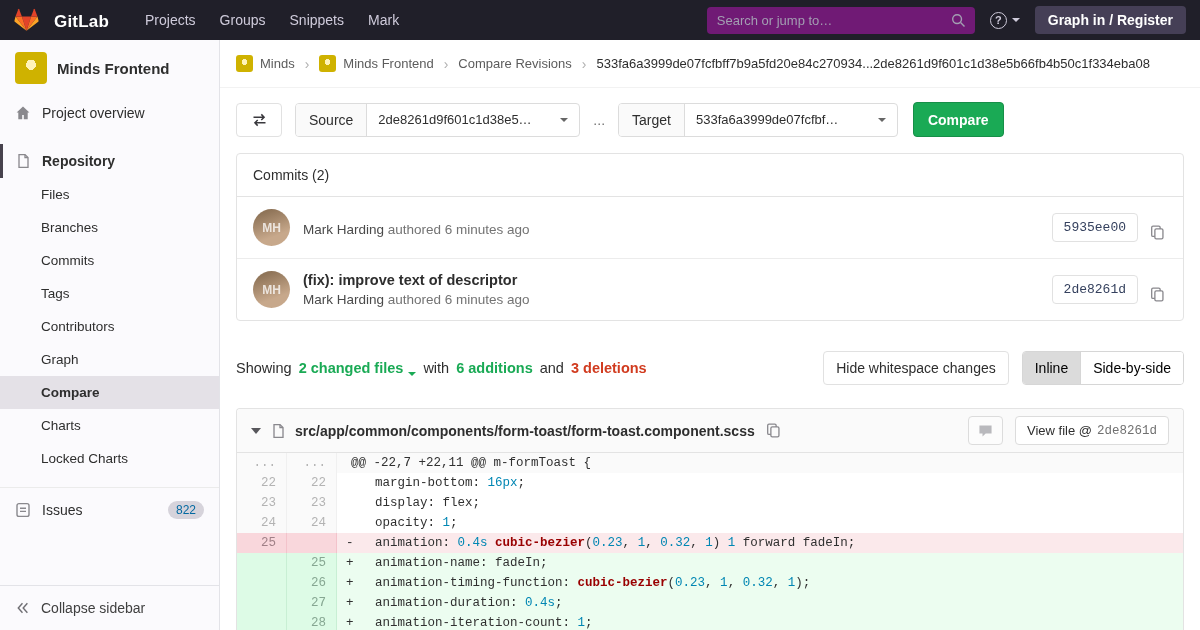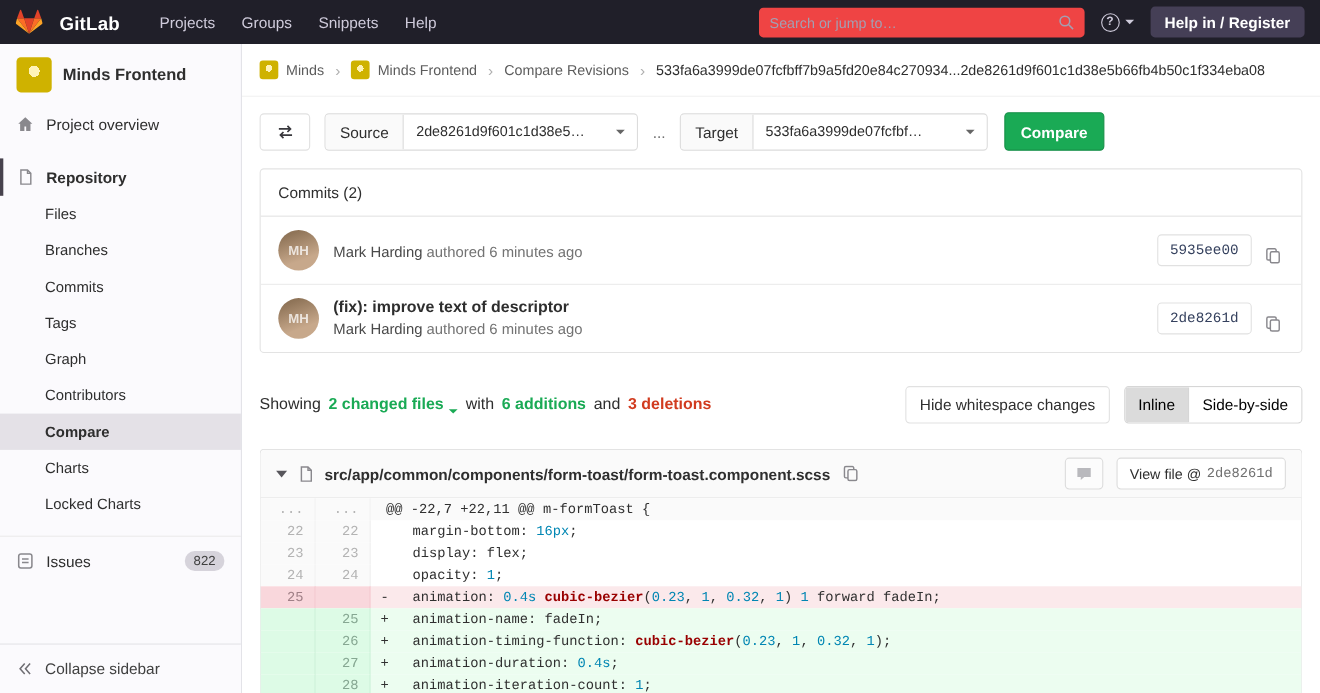--- a/index.html
+++ b/index.html
@@ -9,21 +9,21 @@
   button{font-family:inherit;cursor:pointer}
 
   
   .navbar{position:absolute;top:0;left:0;right:0;height:40px;background:#201f29;display:flex;align-items:center;justify-content:space-between;padding:0 14px;z-index:10}
   .nav-left{display:flex;align-items:center;height:100%}
   .logo{display:flex;align-items:flex-end;gap:15px;margin-right:24px}
   .logo-text{color:#fff;font-size:17px;font-weight:700;letter-spacing:.2px}
   .nav-links{display:flex;height:100%}
   .nav-link{color:#cfcbdb;font-size:14px;padding:0 12px;display:flex;align-items:center}
   .nav-right{display:flex;align-items:center;gap:15px}
-  .search-box{position:relative;width:296px;height:27px;background:#ef4444;border-radius:4px}
+  .search-box{position:relative;width:268px;height:27px;background:#701a75;border-radius:4px}
   .search-box input{width:100%;height:100%;background:transparent;border:0;outline:0;color:#fff;font-size:13px;padding:0 32px 0 10px;font-family:"Liberation Sans",sans-serif}
   .search-box input::placeholder{color:#a39fb2}
   .search-icon{position:absolute;right:9px;top:6px}
   .help-menu{display:flex;align-items:center;gap:5px;color:#cfcbdb}
   .help-circle{width:17px;height:17px;border-radius:50%;border:1.5px solid #cfcbdb;font-size:11px;font-weight:700;display:flex;align-items:center;justify-content:center}
   .caret-down{width:0;height:0;border-left:4px solid transparent;border-right:4px solid transparent;border-top:4.5px solid currentColor;display:inline-block}
   .signin-btn{background:#453f56;border:0;border-radius:4px;color:#fff;font-size:14px;font-weight:600;padding:6px 13px}
 
   
   .sidebar{position:absolute;top:40px;left:0;width:220px;bottom:0;background:#fbfafd;border-right:1px solid #e3e3e8;overflow:hidden}
@@ -31,21 +31,21 @@
   .project-avatar{width:32px;height:32px;border-radius:4px;flex:none;background:radial-gradient(circle at 50% 40%,#fff3b8 0 5px,#cfb200 5px)}
   .project-title{font-size:15px;font-weight:600}
   .side-item{display:flex;align-items:center;gap:11px;padding:9px 15px;font-size:14px;color:#2e2e2e}
   .side-item.section-active{border-left:3px solid #47424d;padding-left:12px;font-weight:600;margin-top:14px}
   .sicon{width:16px;height:16px;flex:none;display:flex;align-items:center;justify-content:center}
   .subnav{display:flex;flex-direction:column}
   .subnav-item{padding:9px 15px 9px 41px;font-size:13.5px;color:#2e2e2e}
   .subnav-item.active{background:#e4e1e7;font-weight:600}
   .side-divider{height:1px;background:#ebebeb;margin:12px 0 0}
   .issues-item{display:flex;align-items:center;gap:11px;padding:13px 15px;font-size:14px}
-  .count-badge{margin-left:auto;background:#d6d3db;border-radius:9px;font-size:12px;padding:2px 8px;color:#404040}
+  .count-badge{margin-left:auto;background:#d6d3db;border-radius:9px;font-size:12px;padding:2px 8px;color:#0369a1}
   .collapse-footer{position:absolute;bottom:0;left:0;right:0;border-top:1px solid #e3e3e8;padding:14px 15px;display:flex;align-items:center;gap:10px;font-size:14px;color:#404040;background:#fbfafd}
 
   
   .main{position:absolute;top:40px;left:220px;right:0;bottom:0;overflow:hidden;background:#fff}
   .breadcrumb-bar{display:flex;align-items:center;height:48px;padding:0 16px;font-size:13px;color:#5c5c5c;border-bottom:1px solid #f2f2f2;white-space:nowrap}
   .bc-item{display:inline-flex;align-items:center;gap:7px}
   .bc-item.current{color:#2e2e2e}
   .bc-sep{margin:0 10px;color:#b0b0b0;font-size:14px}
   .bc-avatar{width:17px;height:17px;border-radius:3px;flex:none;background:radial-gradient(circle at 50% 42%,#fff3b8 0 3px,#cfb200 3px)}
 
@@ -126,36 +126,36 @@
         <path fill="#fca326" d="M34 12.4l1.6 6.2a1.4 1.4 0 0 1-.5 1.5L18 33.2z"></path>
         <path fill="#e24329" d="M2 12.4h9.3L7.3 1.7a.7.7 0 0 0-1.3 0z"></path>
         <path fill="#e24329" d="M34 12.4h-9.3l4-10.7a.7.7 0 0 1 1.3 0z"></path>
       </svg>
       <span class="logo-text">GitLab</span>
     </a>
     <nav class="nav-links">
         <a class="nav-link">Projects</a>
         <a class="nav-link">Groups</a>
         <a class="nav-link">Snippets</a>
-        <a class="nav-link">Help</a>
+        <a class="nav-link">Mark</a>
       </nav>
   </div>
   <div class="nav-right">
     <div class="search-box">
       <input placeholder="Search or jump to…" style="">
       <svg class="search-icon" width="15" height="15" viewBox="0 0 16 16">
         <circle cx="6.5" cy="6.5" r="4.7" fill="none" stroke="#a39fb2" stroke-width="1.5"></circle>
         <path d="M10.2 10.2 14.4 14.4" stroke="#a39fb2" stroke-width="1.5"></path>
       </svg>
     </div>
     <div class="help-menu">
       <span class="help-circle">?</span>
       <span class="caret-down"></span>
     </div>
-    <button class="signin-btn">Help in / Register</button>
+    <button class="signin-btn">Graph in / Register</button>
   </div>
 </header>
 
 <aside class="sidebar">
   <div class="project-header">
     <span class="project-avatar"></span>
     <span class="project-title">Minds Frontend</span>
   </div>
   <a class="side-item">
     <span class="sicon">
@@ -172,22 +172,22 @@
           <path d="M9.6 1.2v3.2h3.2" fill="none" stroke="#89888d" stroke-width="1.4"></path>
         </svg>
     </span>
     <span>Repository</span>
   </a>
   <nav class="subnav">
       <a class="subnav-item">Files</a>
       <a class="subnav-item">Branches</a>
       <a class="subnav-item">Commits</a>
       <a class="subnav-item">Tags</a>
+      <a class="subnav-item">Contributors</a>
       <a class="subnav-item">Graph</a>
-      <a class="subnav-item">Contributors</a>
       <a class="subnav-item active">Compare</a>
       <a class="subnav-item">Charts</a>
       <a class="subnav-item">Locked Charts</a>
     </nav>
   <div class="side-divider"></div>
   <a class="issues-item">
     <span class="sicon">
       <svg width="16" height="16" viewBox="0 0 16 16">
           <rect x="2" y="1.6" width="12" height="12.8" rx="2" fill="none" stroke="#89888d" stroke-width="1.4"></rect>
           <path d="M5 6.2h6M5 9.4h6" stroke="#89888d" stroke-width="1.4"></path>

